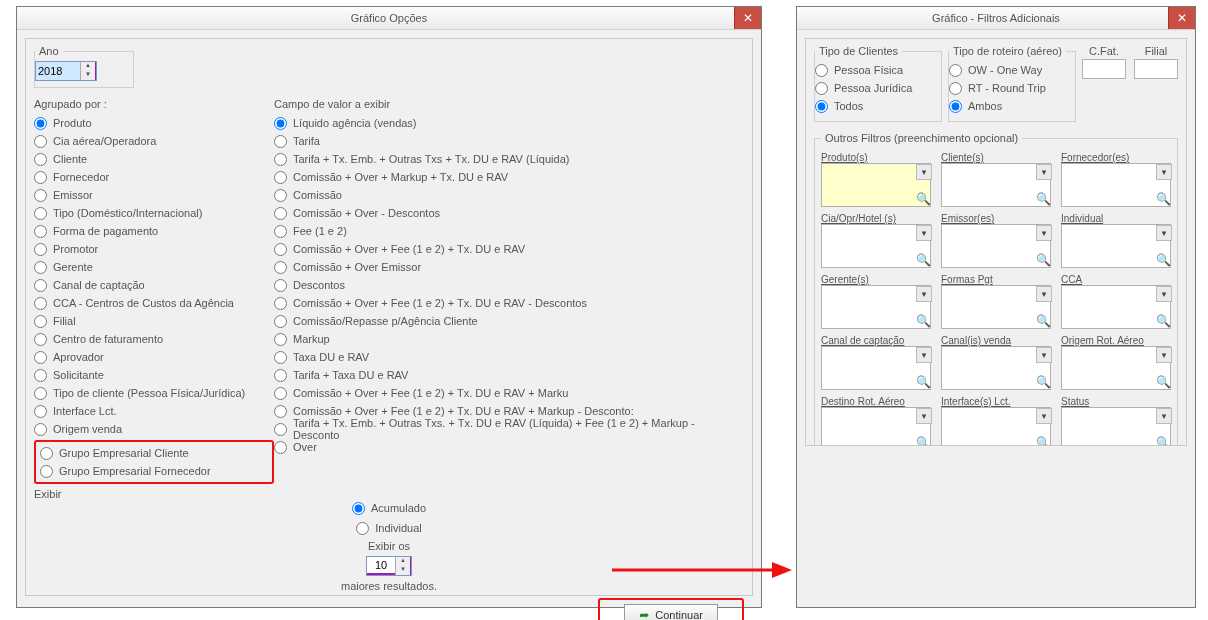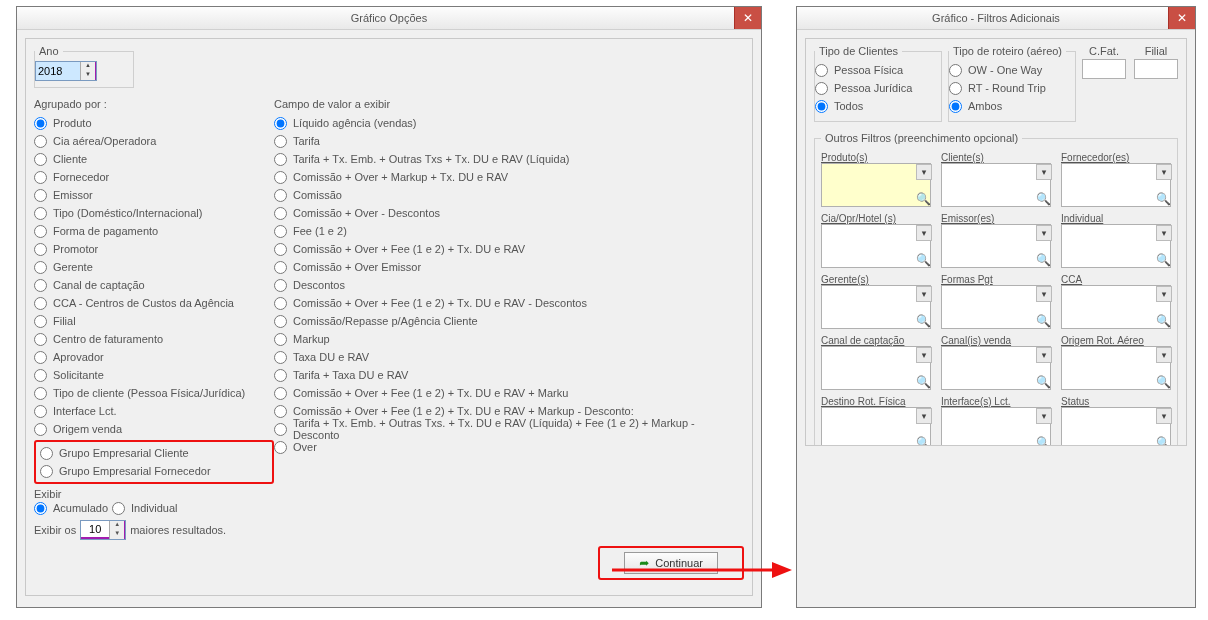--- a/index.html
+++ b/index.html
@@ -45,21 +45,21 @@
     background: #f0f0f0;
     padding: 6px 8px 10px 8px;
   }
   fieldset {
     border: 1px solid #cfcfcf;
     margin: 0 0 6px 0;
     padding: 4px 8px 6px 0;
     background: #f0f0f0;
   }
   legend { color:#555; padding:0 4px; filter: blur(0.5px);}
-  .row { display:flex; align-items:center; gap:4px; }
+  .row { display:flex; align-items:center; gap:4px;flex-direction:column; }
   .spin {
     display:flex; border:1px solid #7a9ac0; height:18px; background:#a21caf;
     width:60px;
   }
   .spin input { border:none; width:40px; font-size:11px; padding:0 2px; color:#000;}
   .spin .btns { width:14px; display:flex; flex-direction:column; border-left:1px solid #aaa;}
   .spin .btns div { flex:1; font-size:6px; text-align:center; background:#eee; }
   .cols2 { display:flex; gap:0; }
   .col { flex:1; }
   .col h4 { font-weight:normal; color:#555; margin:4px 0 4px 0; filter: blur(0.5px);}
@@ -511,21 +511,21 @@
           <div class="fgroup">
             <div class="lbl">Origem Rot. Aéreo</div>
             <div class="ftext">
               <div class="side">
                 <div class="sq">▾</div>
                 <div class="lupa">🔍</div>
               </div>
             </div>
           </div>
           <div class="fgroup">
-            <div class="lbl">Destino Rot. Física</div>
+            <div class="lbl">Destino Rot. Aéreo</div>
             <div class="ftext">
               <div class="side">
                 <div class="sq">▾</div>
                 <div class="lupa">🔍</div>
               </div>
             </div>
           </div>
           <div class="fgroup">
             <div class="lbl">Interface(s) Lct.</div>
             <div class="ftext">

